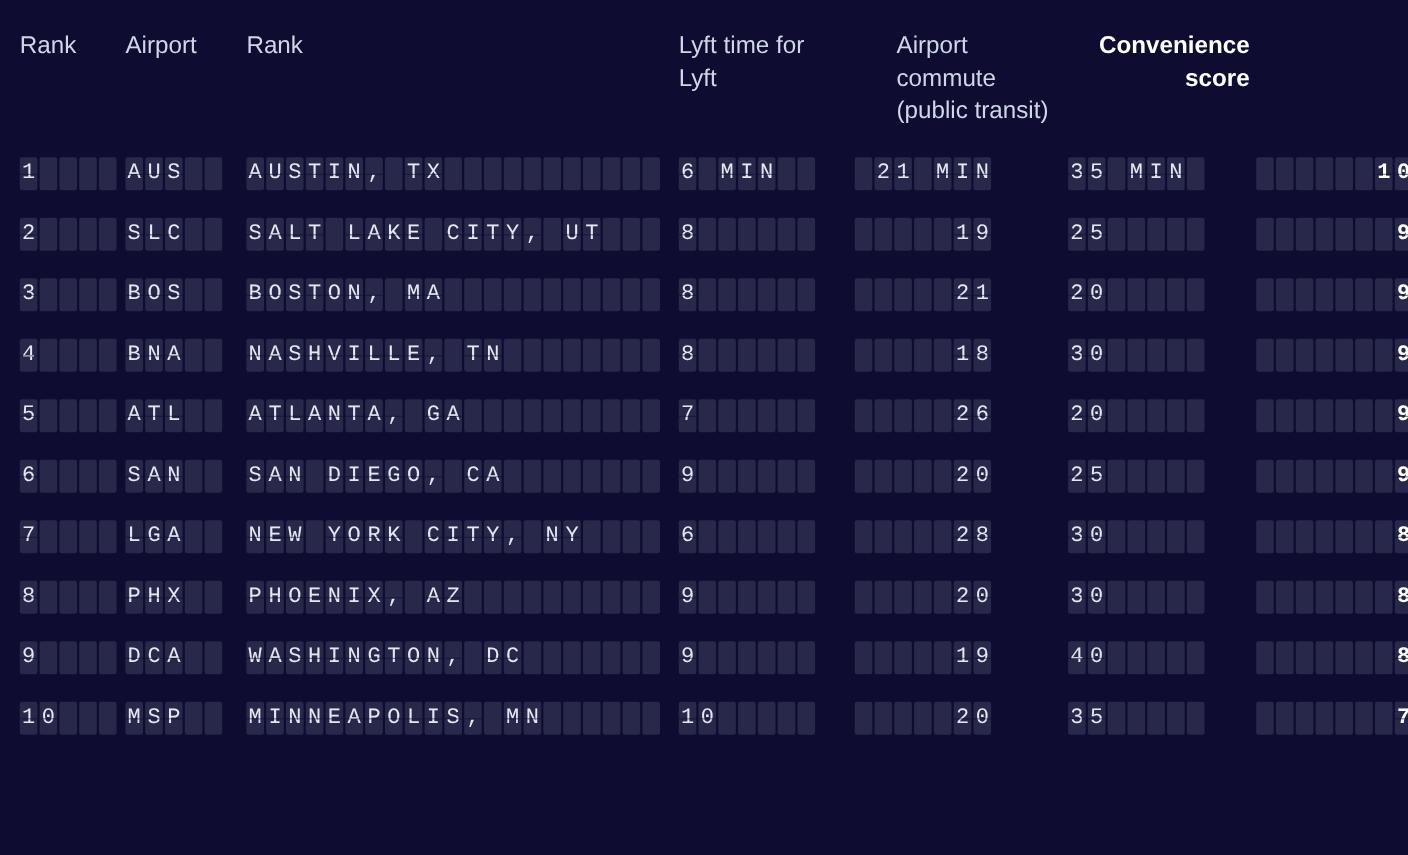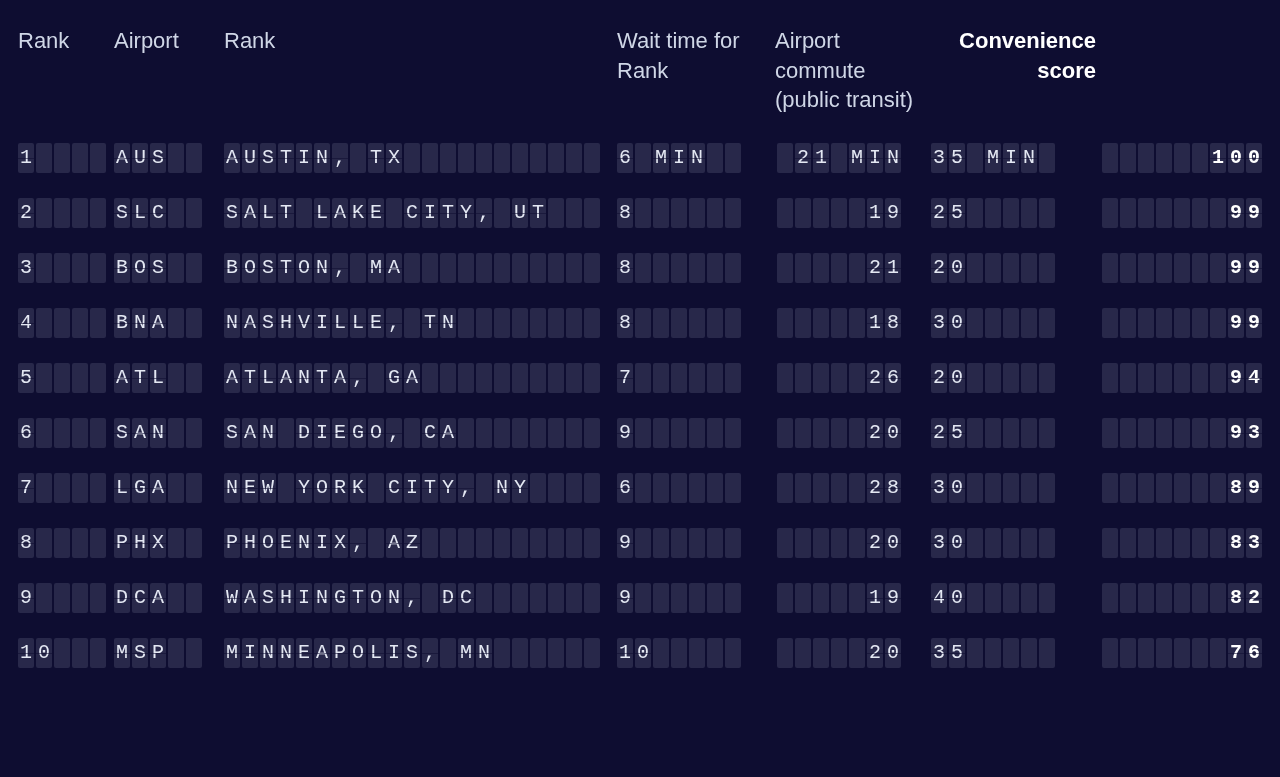--- a/index.html
+++ b/index.html
@@ -25,21 +25,21 @@
     color: #cfd6e6;
     font-weight: 400;
     padding: 8px 0 28px 0;
   }
   .headers .col { padding-right: 10px; }
   .col-rank    { width: 96px;  flex: 0 0 96px; }
   .col-airport { width: 110px; flex: 0 0 110px; }
   .col-city    { width: 393px; flex: 0 0 393px; }
   .col-wait    { width: 158px; flex: 0 0 158px; }
   .col-lyft    { width: 156px; flex: 0 0 156px; }
-  .col-pt      { width: 170px; flex: 0 0 170px; }
+  .col-pt      { width: 170px; flex: 0 0 170px; margin-left: 40px; }
   .col-score   { width: 161px; flex: 0 0 161px; text-align: right; }
   .headers .col-score { font-weight: 700; color: #ffffff; }
 
   .rows { display: flex; flex-direction: column; gap: 25px; }
   .row  { display: flex; align-items: center; }
 
   .flap-group {
     display: flex;
     gap: 2px;
   }
@@ -81,21 +81,21 @@
 </style>
 </head>
 <body>
 
 <div class="board">
 
   <div class="headers">
     <div class="col col-rank">Rank</div>
     <div class="col col-airport">Airport</div>
     <div class="col col-city">Rank</div>
-    <div class="col col-wait">Wait time for Rank</div>
+    <div class="col col-wait">Lyft time for Lyft</div>
     <div class="col col-pt">Airport commute (public transit)</div>
     <div class="col col-score">Convenience score</div>
   </div>
 
   <div class="rows" id="rows">
       <div class="row">
         <div class="col col-rank">
           <div class="flap-group">
             <div class="flap filled">1</div>
             <div class="flap"></div>

